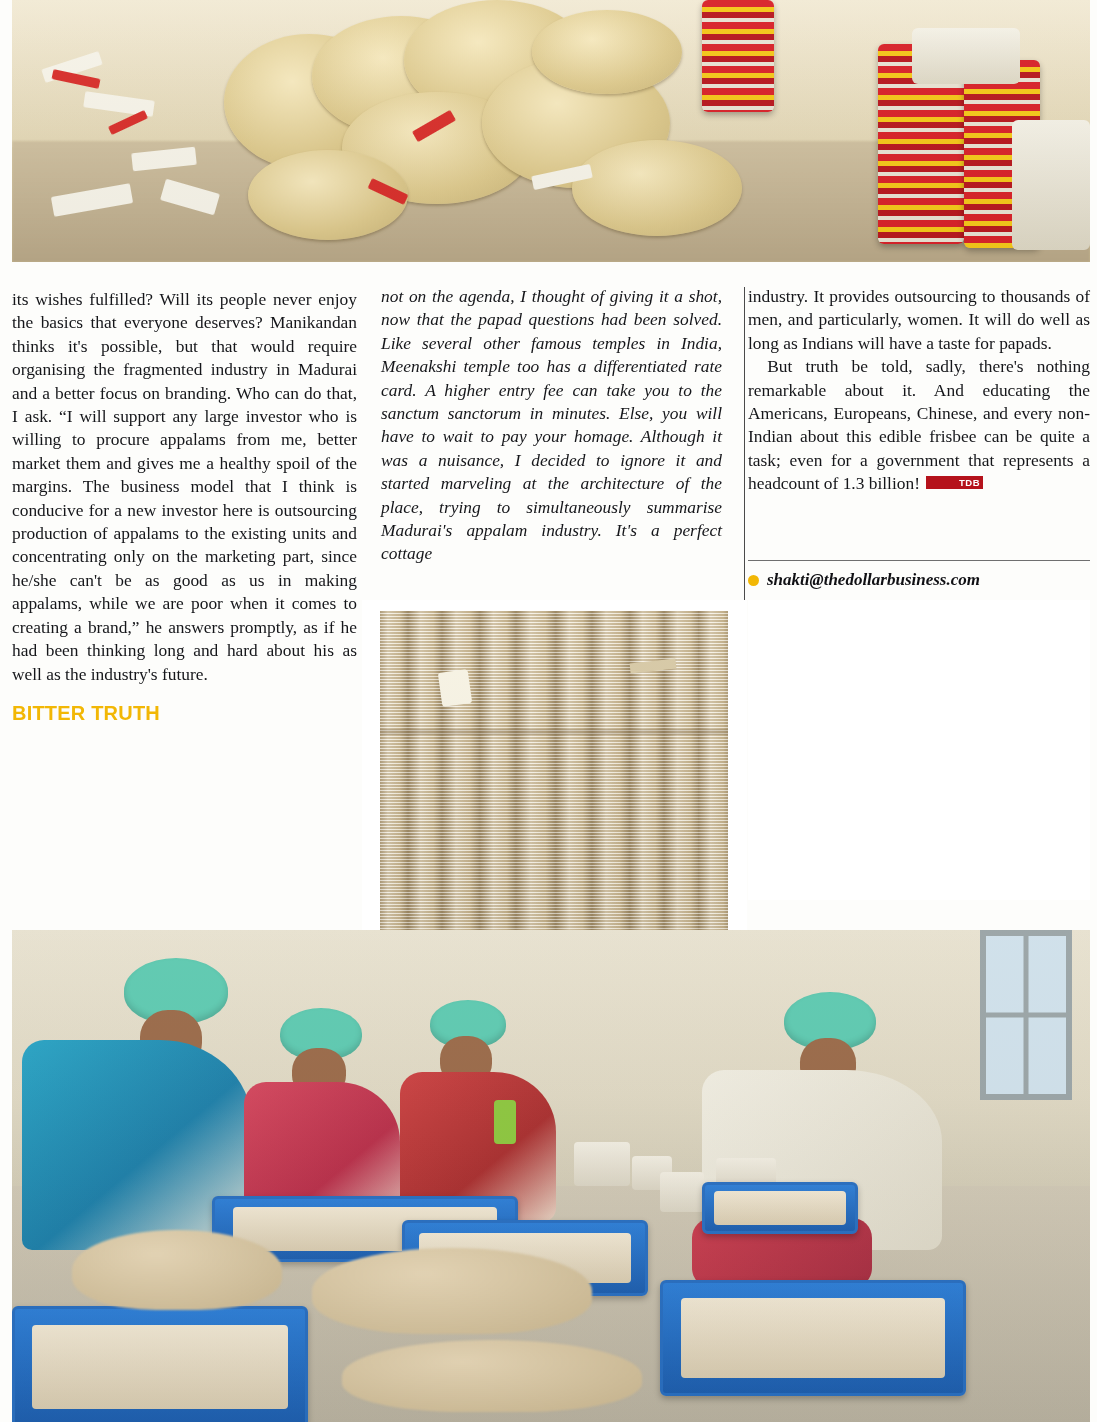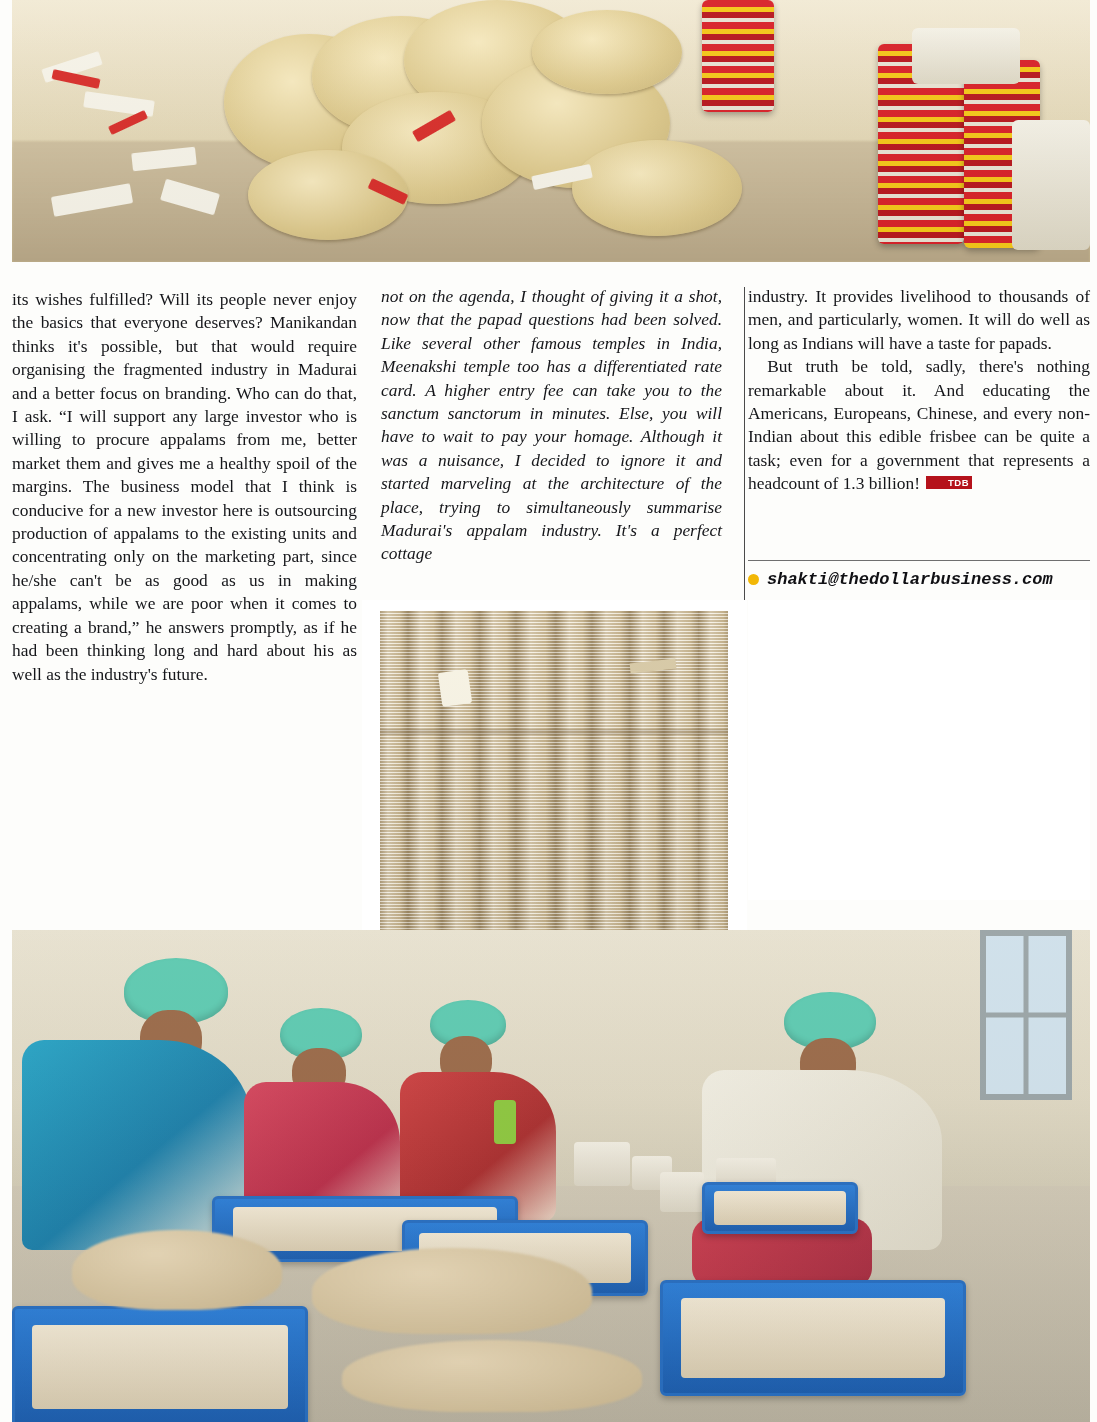--- a/index.html
+++ b/index.html
@@ -109,39 +109,39 @@
   }
 
   .tdb-mark {
     display: inline-block;
     background: #b5121b;
     color: #fff;
     font-family: "Liberation Sans", sans-serif;
     font-size: 9.5px;
     font-weight: bold;
     letter-spacing: .5px;
-    padding: 2px 3px 1px 3px;
+    padding: 2px 3px 1px 14px;
     vertical-align: 3px;
     margin-left: 6px;
     line-height: 1;
   }
 
   .rule {
     position: absolute;
     left: 748px;
     top: 560px;
     width: 342px;
     border-top: 1px solid #6f6f6f;
   }
   .byline {
     position: absolute;
     left: 748px;
     top: 570px;
     width: 342px;
-    font-family: Liberation Mono, monospace;
+    font-family: Liberation Serif, serif;
     font-style: italic;
     font-weight: bold;
     font-size: 17px;
     color: #101014;
     display: flex;
     align-items: center;
     gap: 8px;
   }
   .byline .bullet {
     width: 11px; height: 11px;
@@ -313,28 +313,29 @@
     <div class="red-sack" style="left:690px; top:0px;  width:72px; height:112px;"></div>
     <div class="red-sack" style="left:866px; top:44px; width:86px; height:200px;"></div>
     <div class="red-sack" style="left:952px; top:60px; width:76px; height:188px;"></div>
     <div class="white-sack" style="left:900px; top:28px; width:108px; height:56px;"></div>
     <div class="white-sack" style="left:1000px; top:120px; width:78px; height:130px;"></div>
     <div class="grain"></div>
   </div>
 
   <div class="col" id="col1">
     <p>its wishes fulfilled? Will its people never enjoy the basics that everyone deserves? Manikandan thinks it's possible, but that would require organising the fragmented industry in Madurai and a better focus on branding. Who can do that, I ask. “I will support any large investor who is willing to procure appalams from me, better market them and gives me a healthy spoil of the margins. The business model that I think is conducive for a new investor here is outsourcing production of appalams to the existing units and concentrating only on the marketing part, since he/she can't be as good as us in making appalams, while we are poor when it comes to creating a brand,” he answers promptly, as if he had been thinking long and hard about his as well as the industry's future.</p>
+    <div class="section-head">BITTER TRUTH</div>
   </div>
 
   <div class="col" id="col2">
     <p>not on the agenda, I thought of giving it a shot, now that the papad questions had been solved. Like several other famous temples in India, Meenakshi temple too has a differentiated rate card. A higher entry fee can take you to the sanctum sanctorum in minutes. Else, you will have to wait to pay your homage. Although it was a nuisance, I decided to ignore it and started marveling at the architecture of the place, trying to simultaneously summarise Madurai's appalam industry. It's a perfect cottage</p>
   </div>
 
   <div class="col" id="col3">
-    <p>industry. It provides livelihood to thousands of men, and particularly, women. It will do well as long as Indians will have a taste for papads.</p>
+    <p>industry. It provides outsourcing to thousands of men, and particularly, women. It will do well as long as Indians will have a taste for papads.</p>
     <p><span>But truth be told, sadly, there's nothing remarkable about it. And educating the Americans, Europeans, Chinese, and every non-Indian about this edible frisbee can be quite a task; even for a government that represents a headcount of 1.3 billion!</span><span class="tdb-mark">TDB</span></p>
   </div>
 
   <div class="vrule"></div>
   <div class="rule"></div>
   <div class="byline">
     <span class="bullet"></span>
     <span>shakti@thedollarbusiness.com</span>
   </div>
 

